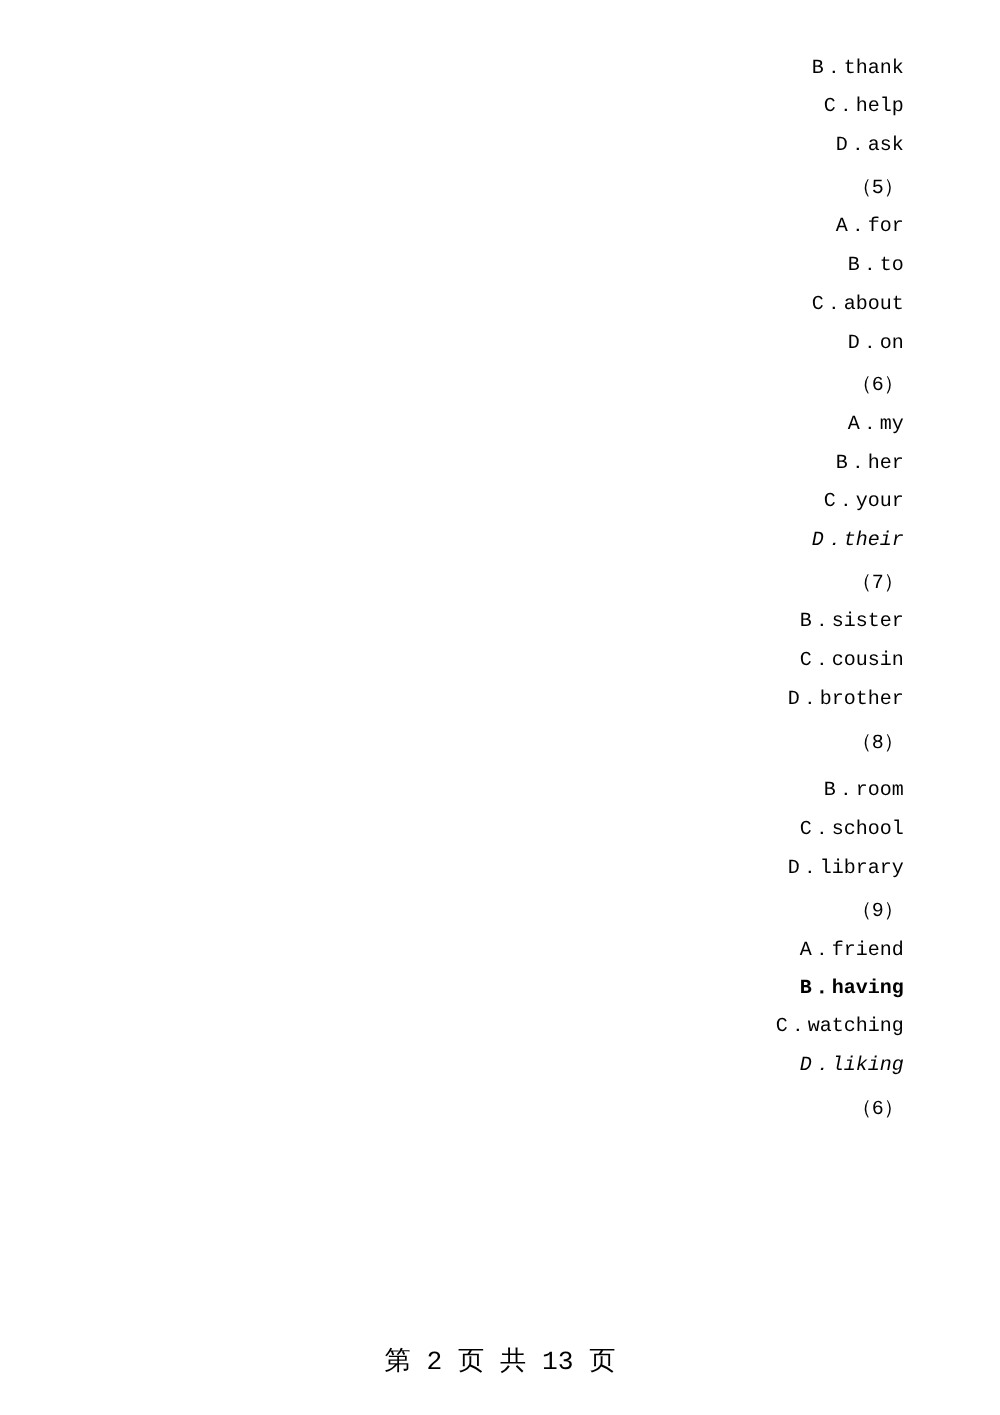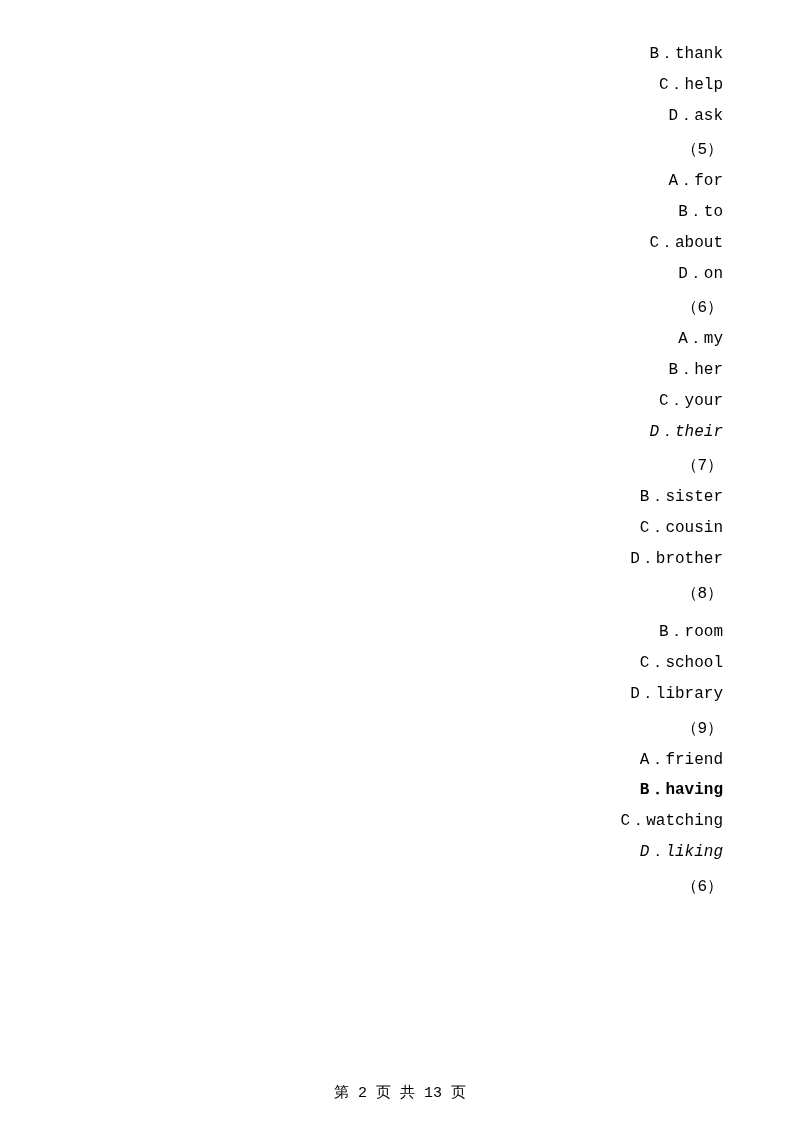--- a/index.html
+++ b/index.html
@@ -24,21 +24,21 @@
       line-height: 1.8;
       margin-bottom: 2px;
       white-space: pre;
     }
     .page-footer {
       position: absolute;
       bottom: 30px;
       width: 100%;
       text-align: center;
       font-family: 'Courier New', Courier, monospace;
-      font-size: 15px;
+      font-size: 21px;
       color: #000;
     }
   </style>
 </head>
 <body>
 
 <div class="page-content">
 
 <div class="line" style="padding-left: 0px;">B．thank</div>
     <div class="line" style="padding-left: 0px;">C．help</div>

